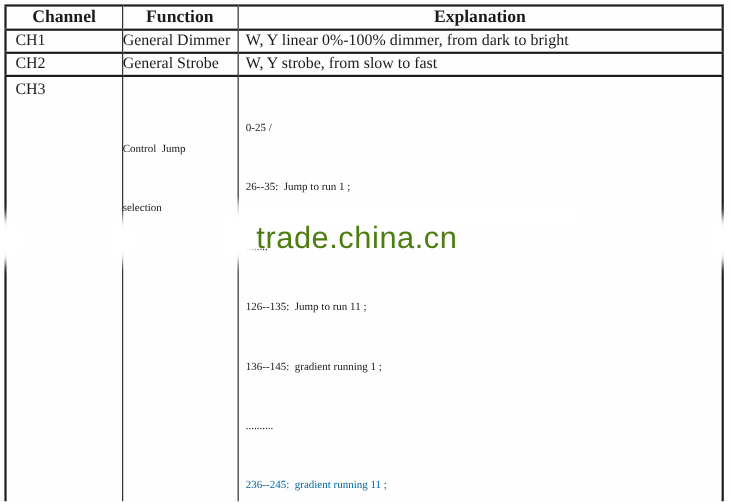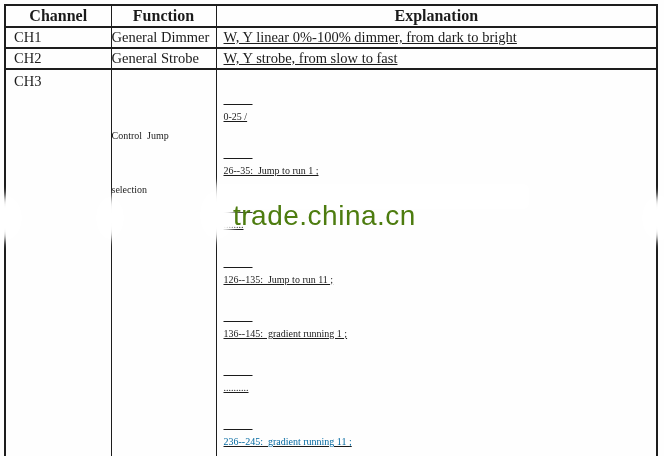--- a/index.html
+++ b/index.html
@@ -29,21 +29,21 @@
     overflow:visible;
   }
   .spec-table th {
     font-size:16px;
     font-weight:bold;
     text-align:center;
     vertical-align:middle;
   }
   td.c-ch { padding-left:8px; vertical-align:middle;margin-top:16px; }
   td.c-fn { padding-left:0; vertical-align:middle; }
-  td.c-ex { padding-left:7px; vertical-align:middle;text-decoration:underline; }
+  td.c-ex { padding-left:7px; vertical-align:middle; }
   tr.multi td { vertical-align:top; }
   .line { white-space:pre; line-height:20.2px; font-size:10px; }
   tr.r-ch3 td.c-fn { padding-top:22px; }
   tr.r-ch3 td.c-ex { padding-top:3px; }
   .ghost { color:#0369a1; }
 
   
   .wm-blob {
     position:absolute;
     background:#ffffff;

